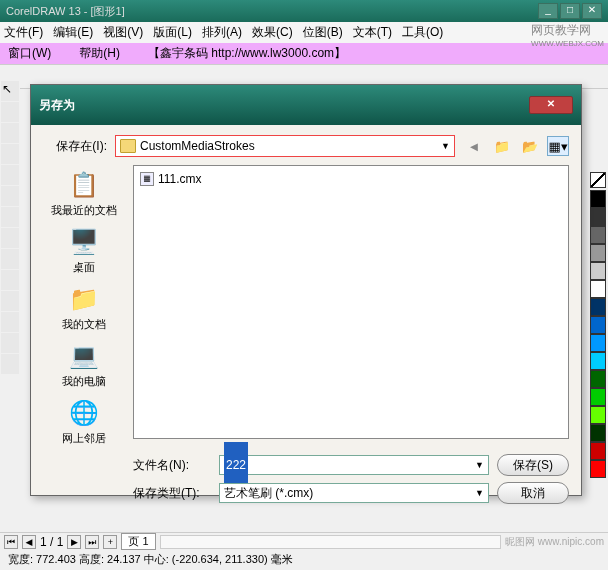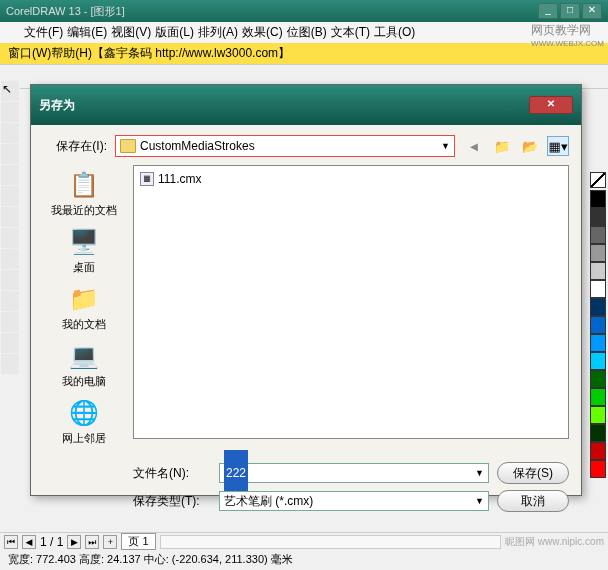--- a/index.html
+++ b/index.html
@@ -2,22 +2,22 @@
 <html><head>
 <meta charset="utf-8">
 <style>
 * { box-sizing: border-box; margin: 0; padding: 0; font-family: "Microsoft YaHei", SimSun, sans-serif; font-size: 12px; }
 body { width: 608px; height: 570px; background: #e8e8e8; position: relative; overflow: hidden; }
 .main-window { width: 608px; height: 570px; background: #f0f0f0; }
 .titlebar { background: linear-gradient(#2d8a7a, #1a6b5a); height: 22px; display: flex; align-items: center; padding: 0 6px; color: #ccc; }
 .titlebar-text { flex: 1; color: #ddd; font-size: 11px; }
 .win-controls { display: flex; gap: 2px; }
 .win-btn { width: 20px; height: 16px; background: #4a9080; border: 1px solid #3a7060; color: white; font-size: 10px; text-align: center; line-height: 12px; }
-.menubar { background: #f5f5f5; padding: 2px 24px; display: flex; gap: 4px; align-items: center; }
-.menubar2 { background: #fde047; padding: 2px 8px; display: flex; gap: 0; align-items: center; border-bottom: 1px solid #ccc; }
+.menubar { background: #f5f5f5; padding: 2px 4px; display: flex; gap: 10px; align-items: center; }
+.menubar2 { background: #f0abfc; padding: 2px 8px; display: flex; gap: 28px; align-items: center; border-bottom: 1px solid #ccc; }
 .menu-item { color: #000; cursor: pointer; }
 .toolbar-row { height: 24px; background: #f0f0f0; border-bottom: 1px solid #ccc; }
 .left-toolbox { position: absolute; left: 0; top: 80px; width: 20px; background: #f0f0f0; }
 .tool-icon { width: 18px; height: 20px; margin: 1px; background: #e8e8e8; border: 1px solid transparent; }
 .right-palette { position: absolute; right: 0; top: 172px; width: 18px; }
 .color-swatch { width: 16px; height: 18px; border: 1px solid #333; margin-bottom: 0; }
 .statusbar-area { position: absolute; bottom: 0; left: 0; right: 0; height: 38px; background: #f0f0f0; }
 .scroll-row { display: flex; align-items: center; height: 18px; padding: 0 4px; gap: 4px; font-size: 11px; border-top: 1px solid #ccc; }
 .nav-btn { width: 14px; height: 14px; border: 1px solid #999; background: #eee; font-size: 9px; text-align: center; line-height: 12px; }
 .page-tab { border: 1px solid #999; background: #fff; padding: 0 6px; font-size: 11px; }
@@ -37,21 +37,21 @@
 .toolbar-icons { display: flex; gap: 6px; }
 .tb-icon { width: 22px; height: 20px; display: flex; align-items: center; justify-content: center; font-size: 13px; }
 .dlg-main { display: flex; gap: 8px; }
 .places-bar { width: 82px; display: flex; flex-direction: column; gap: 8px; align-items: center; padding-top: 4px; }
 .place-item { display: flex; flex-direction: column; align-items: center; gap: 2px; cursor: pointer; }
 .place-icon { width: 32px; height: 32px; display: flex; align-items: center; justify-content: center; font-size: 24px; }
 .place-label { font-size: 11px; text-align: center; }
 .file-list { flex: 1; height: 274px; background: white; border: 1px solid #888; padding: 4px; }
 .file-item { display: flex; align-items: center; gap: 4px; padding: 2px; }
 .file-icon { width: 14px; height: 14px; border: 1px solid #888; background: #eef; font-size: 8px; text-align: center; line-height: 12px; }
-.bottom-rows { margin-top: 16px; }
+.bottom-rows { margin-top: 8px; }
 .bottom-row { display: flex; align-items: center; gap: 8px; margin-bottom: 6px; margin-left: 90px; }
 .bot-label { width: 78px; }
 .text-input { flex: 1; height: 20px; border: 1px solid #7a9; background: white; padding: 0 4px; display: flex; align-items: center; }
 .text-input-hl { background: #2060c0; color: white; padding: 16px 2px; }
 .dlg-btn { width: 72px; height: 22px; border: 1px solid #888; background: linear-gradient(#fefefe,#e0e0e0); border-radius: 11px; text-align: center; line-height: 20px; }
 </style>
 </head>
 <body>
 
 <div class="main-window">

